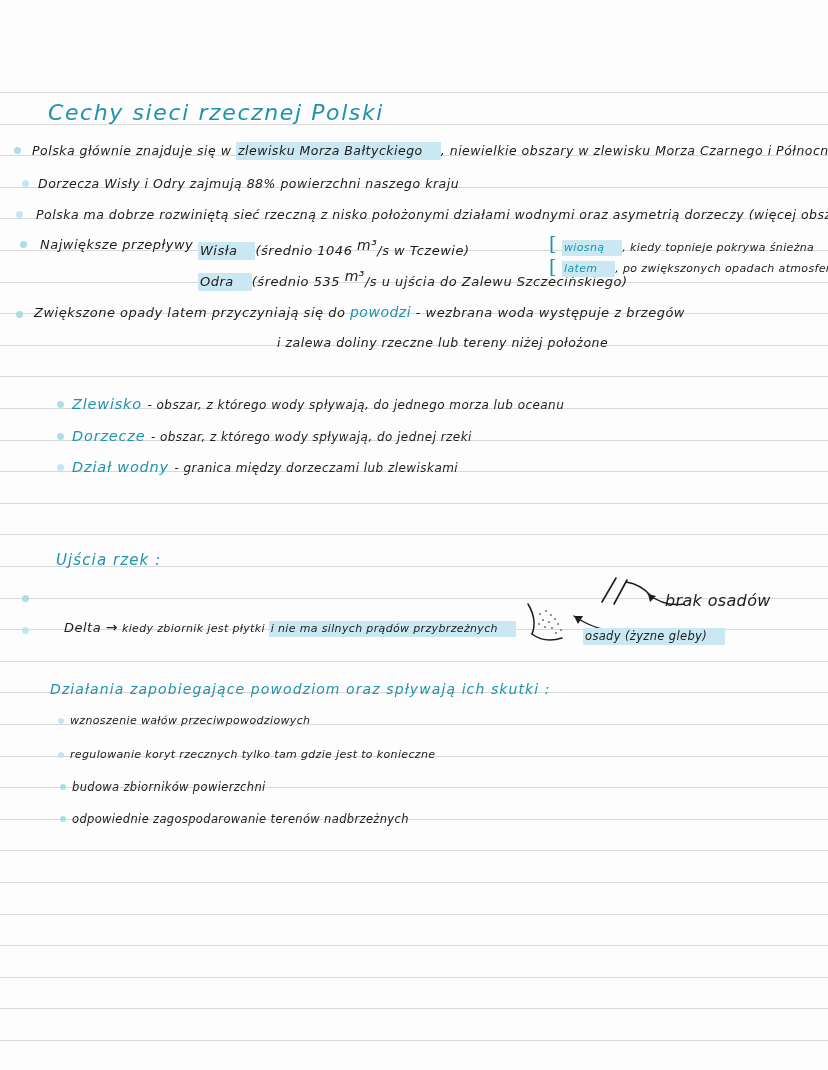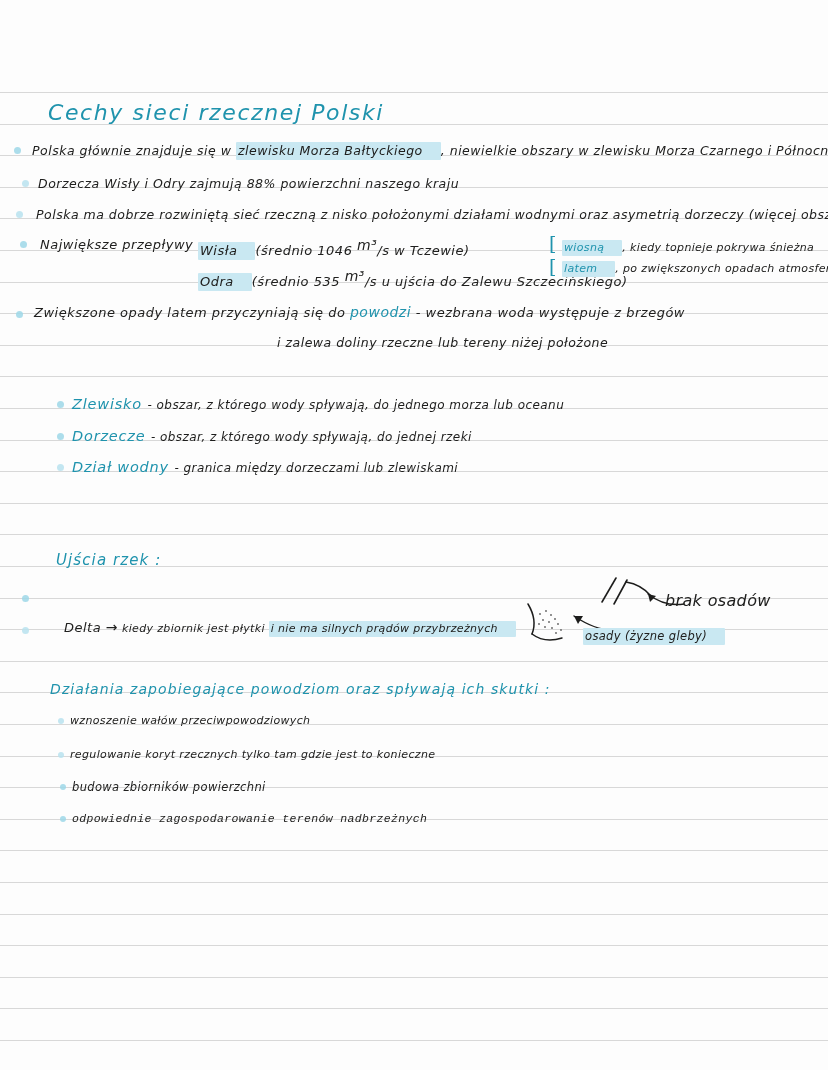--- a/index.html
+++ b/index.html
@@ -230,15 +230,15 @@
   <div class="dot pale" style="left:58px; top:718px; width:6px; height:6px;"></div>
   <div class="ln body-sm" style="left:70px; top:714px;">wznoszenie  wałów  przeciwpowodziowych</div>
 
   <div class="dot pale" style="left:58px; top:752px; width:6px; height:6px;"></div>
   <div class="ln body-sm" style="left:70px; top:748px;">regulowanie  koryt   rzecznych  tylko   tam  gdzie  jest  to  konieczne</div>
 
   <div class="dot" style="left:60px; top:784px; width:6px; height:6px;"></div>
   <div class="ln body-sm" style="left:72px; top:780px; font-size:11.5px;">budowa  zbiorników  powierzchni</div>
 
   <div class="dot" style="left:60px; top:816px; width:6px; height:6px;"></div>
-  <div class="ln body-sm" style="left:72px; top:812px; font-size:11.5px;font-family:Liberation Mono, monospace;">odpowiednie  zagospodarowanie  terenów  nadbrzeżnych</div>
+  <div class="ln body-sm" style="left:72px; top:812px; font-size:11.5px;">odpowiednie  zagospodarowanie  terenów  nadbrzeżnych</div>
 
 </div>
 
 </body></html>

